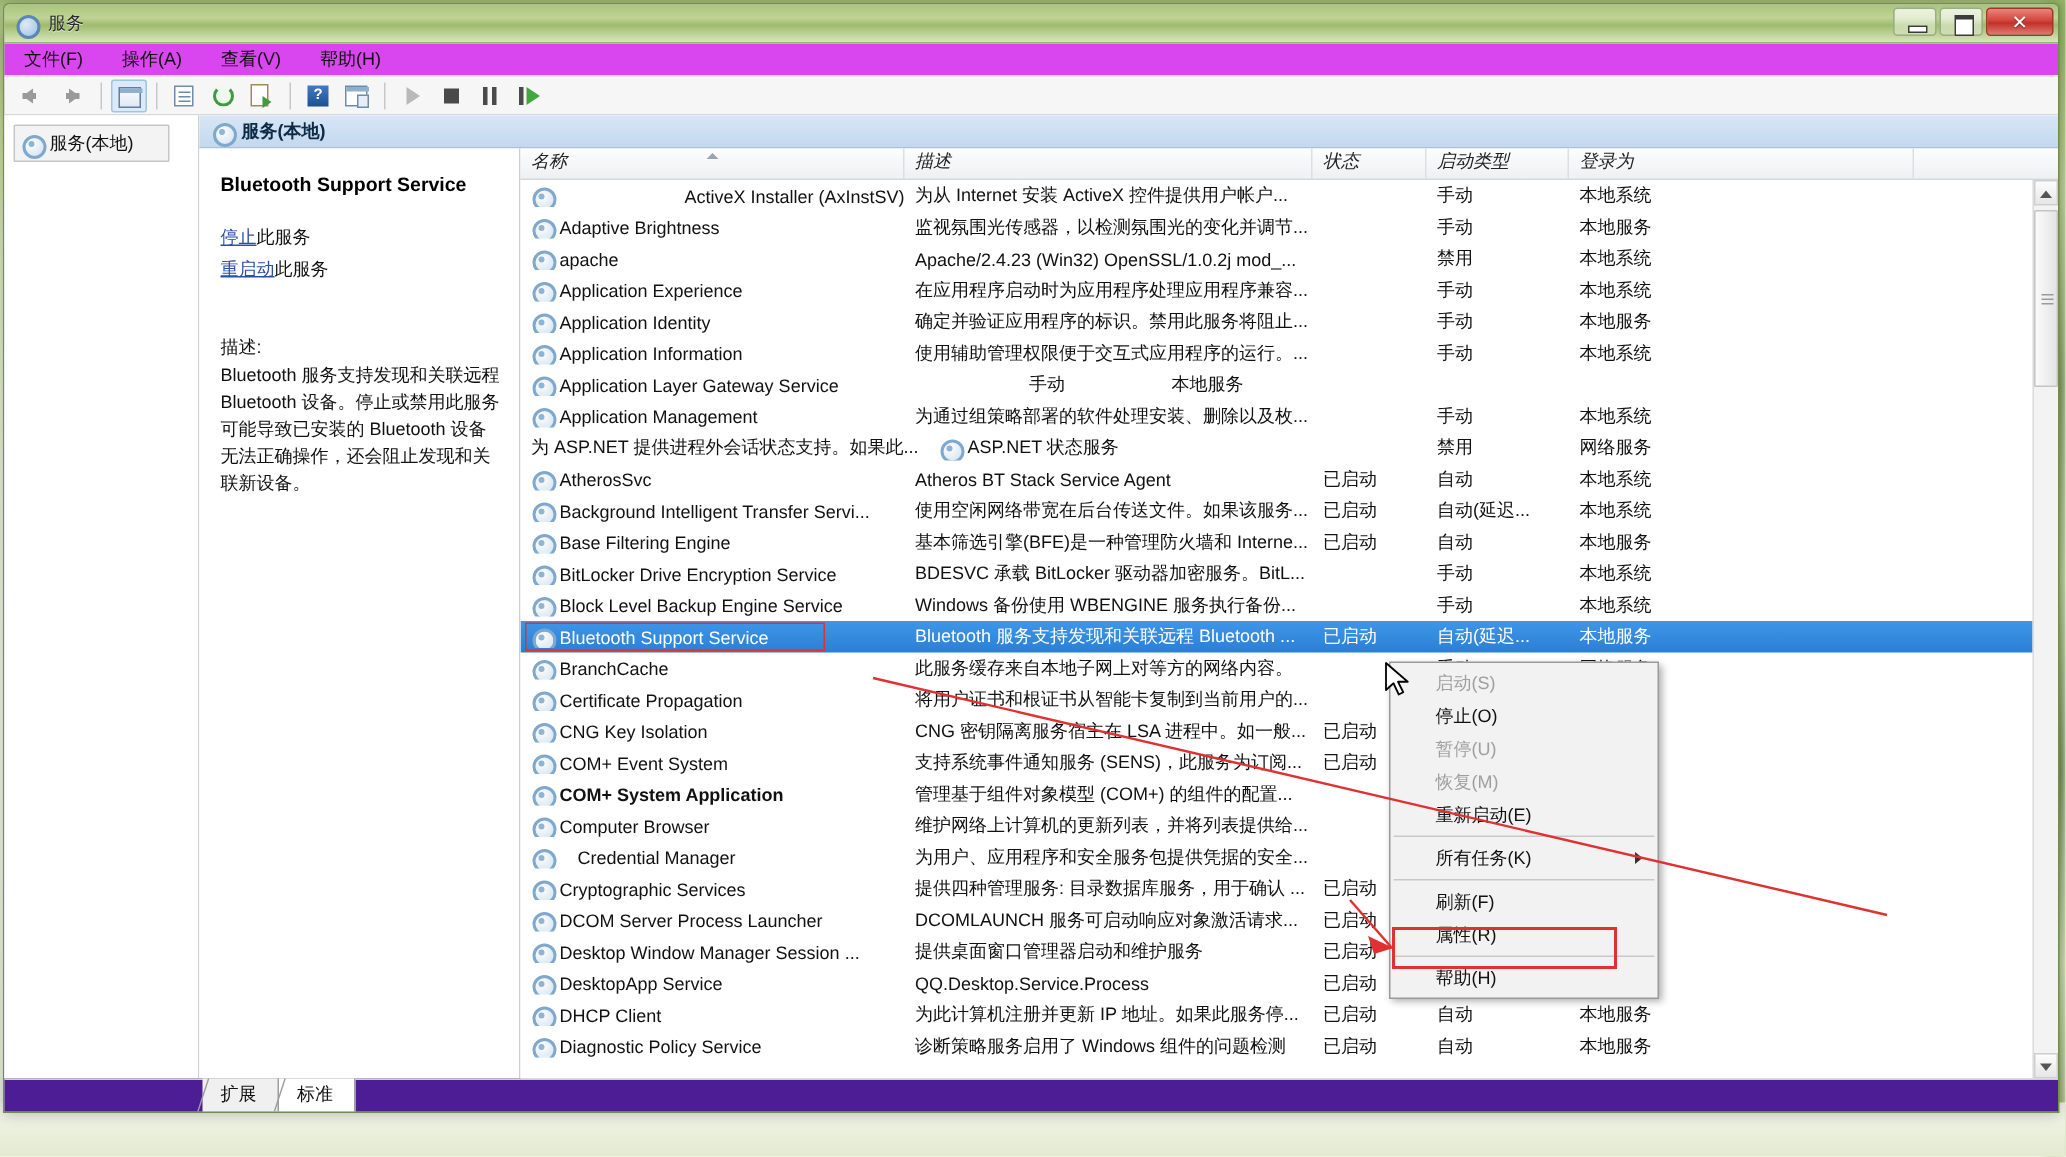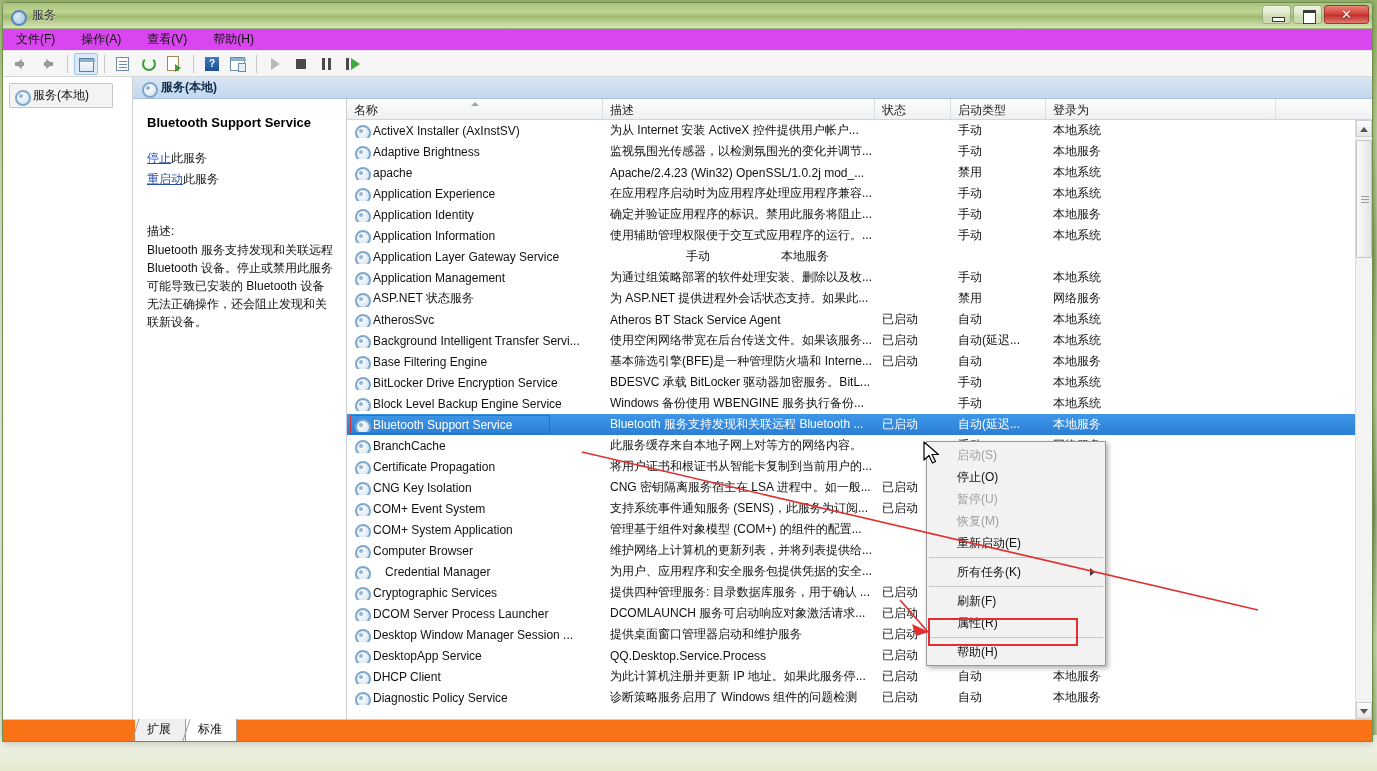--- a/index.html
+++ b/index.html
@@ -241,22 +241,22 @@
 
   
   #list-wrap { flex:1; display:flex; flex-direction:column; min-width:0; position:relative; }
   #list-header {
     height: 21px; flex:0 0 21px; display:flex;
     background: linear-gradient(180deg,#fdfdfd,#eef0f2);
     border-bottom:1px solid #d3d6d9;
     font-size:12px; color:#222;
   }
   .col-h {
-    display:flex; align-items:flex-end; padding-left:7px;
-    border-right:1px solid #dcdfe2; position:relative; cursor:default;
+    display:flex; align-items:flex-start; padding-left:7px;
+    border-right:1px solid #dcdfe2; position:relative; cursor:default;font-style:italic;
   }
   .sort-caret {
     position:absolute; left:50%; top:3px; margin-left:-4px;
     width:0;height:0; border-left:4px solid transparent; border-right:4px solid transparent;
     border-bottom:4px solid #9aa4ad;
   }
   #list-scroll { flex:1; overflow:hidden; position:relative; background:#fff; }
   .row { height:21px; display:flex; font-size:12px; color:#111; align-items:center; }
   .row.sel { background: linear-gradient(180deg,#3f96e8,#2a7fd4); color:#fff; }
   .cell { overflow:hidden; white-space:nowrap; text-overflow:clip; padding-left:7px; }
@@ -288,21 +288,21 @@
     border:1px solid #c4c4c4; border-radius:1px;
   }
   #sb-thumb::after {
     content:''; position:absolute; left:4px; top:50%; margin-top:-3px;
     width:8px;height:1px; background:#9b9b9b;
     box-shadow:0 3px 0 #9b9b9b, 0 6px 0 #9b9b9b;
   }
 
   
   #tabs-bar {
-    height: 22px; flex:0 0 22px; background:#f97316;
+    height: 22px; flex:0 0 22px; background:#4c1d95;
     border-top:1px solid #cfcfcf; display:flex; align-items:flex-end;
     padding-left: 132px;
   }
   .tab {
     font-size:12px; padding: 2px 14px 3px 12px; color:#111;
     position:relative; cursor:default; background:#f0f0f0;
     border-right: 1px solid #9d9d9d;
     transform: skewX(0deg);
   }
   .tab::before {
@@ -458,21 +458,21 @@
               <div class="col-h" style="width: 95px;">
                 <span>启动类型</span>
               </div>
               <div class="col-h" style="width: 230px;">
                 <span>登录为</span>
               </div>
             </div>
           <div id="list-scroll">
             <div id="rows-holder">
                 <div class="row">
-                  <div class="cell cell-name" style="width: 256px;">
+                  <div class="cell cell-name" style="width: 256px; justify-content: space-between;">
                     <span class="svc-gear"></span>
                     <span>ActiveX Installer (AxInstSV)</span>
                   </div>
                   <div class="cell" style="width: 272px;">为从 Internet 安装 ActiveX 控件提供用户帐户...</div>
                   <div class="cell" style="width: 76px;"></div>
                   <div class="cell" style="width: 95px;">手动</div>
                   <div class="cell" style="width: 230px;">本地系统</div>
                 </div>
                 <div class="row">
                   <div class="cell cell-name" style="width: 256px;">
@@ -537,25 +537,25 @@
                   <div class="cell cell-name" style="width: 256px;">
                     <span class="svc-gear"></span>
                     <span>Application Management</span>
                   </div>
                   <div class="cell" style="width: 272px;">为通过组策略部署的软件处理安装、删除以及枚...</div>
                   <div class="cell" style="width: 76px;"></div>
                   <div class="cell" style="width: 95px;">手动</div>
                   <div class="cell" style="width: 230px;">本地系统</div>
                 </div>
                 <div class="row">
+                  <div class="cell" style="width: 272px;">为 ASP.NET 提供进程外会话状态支持。如果此...</div>
                   <div class="cell cell-name" style="width: 256px;">
                     <span class="svc-gear"></span>
                     <span>ASP.NET 状态服务</span>
                   </div>
-                  <div class="cell" style="width: 272px;">为 ASP.NET 提供进程外会话状态支持。如果此...</div>
                   <div class="cell" style="width: 76px;"></div>
                   <div class="cell" style="width: 95px;">禁用</div>
                   <div class="cell" style="width: 230px;">网络服务</div>
                 </div>
                 <div class="row">
                   <div class="cell cell-name" style="width: 256px;">
                     <span class="svc-gear"></span>
                     <span>AtherosSvc</span>
                   </div>
                   <div class="cell" style="width: 272px;">Atheros BT Stack Service Agent</div>
@@ -647,21 +647,21 @@
                   <div class="cell cell-name" style="width: 256px;">
                     <span class="svc-gear"></span>
                     <span>COM+ Event System</span>
                   </div>
                   <div class="cell" style="width: 272px;">支持系统事件通知服务 (SENS)，此服务为订阅...</div>
                   <div class="cell" style="width: 76px;">已启动</div>
                   <div class="cell" style="width: 95px;">自动</div>
                   <div class="cell" style="width: 230px;">本地服务</div>
                 </div>
                 <div class="row">
-                  <div class="cell cell-name" style="width: 256px;">
+                  <div class="cell cell-name" style="width: 256px; font-weight: bold;">
                     <span class="svc-gear"></span>
                     <span>COM+ System Application</span>
                   </div>
                   <div class="cell" style="width: 272px;">管理基于组件对象模型 (COM+) 的组件的配置...</div>
                   <div class="cell" style="width: 76px;"></div>
                   <div class="cell" style="width: 95px;">手动</div>
                   <div class="cell" style="width: 230px;">本地系统</div>
                 </div>
                 <div class="row">
                   <div class="cell cell-name" style="width: 256px;">

